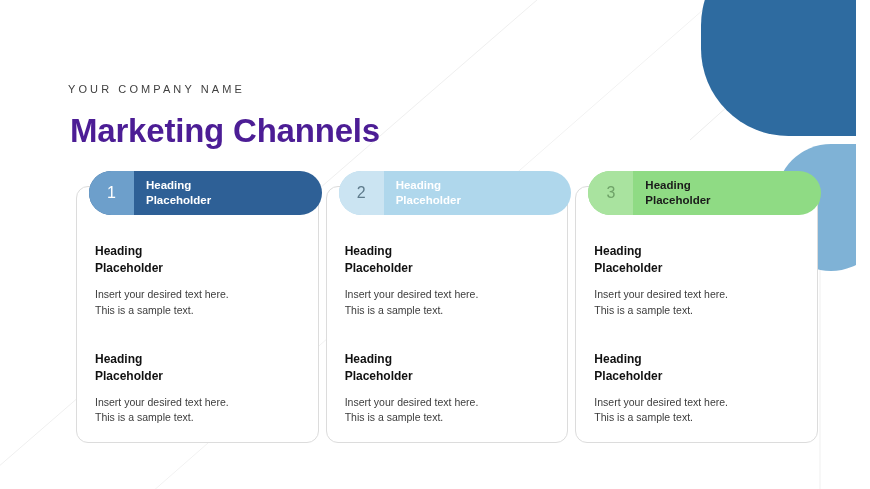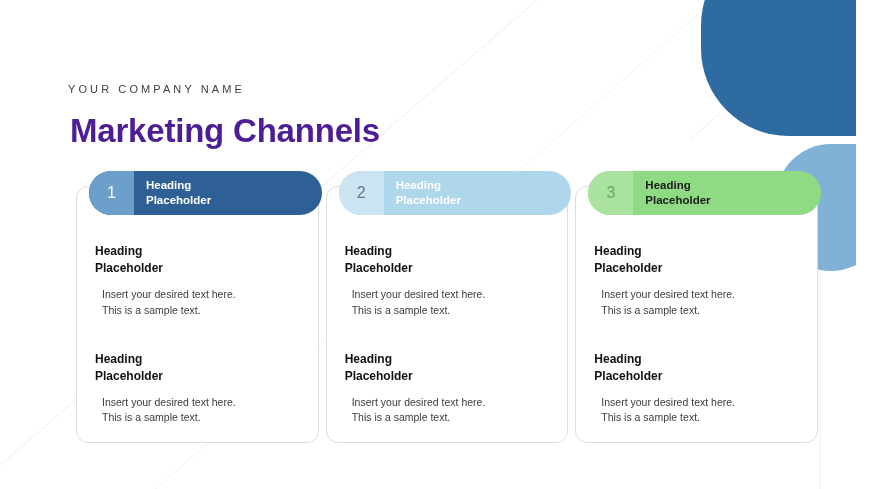--- a/index.html
+++ b/index.html
@@ -151,21 +151,21 @@
     color: #111111;
     line-height: 1.43;
     white-space: pre-line;
     margin: 0 0 10px 0;
   }
   .block-body {
     font-size: 10.5px;
     color: #3C3C3C;
     line-height: 1.45;
     white-space: pre-line;
-    margin: 7px;
+    margin: 0;
   }
   .block-1 .block-heading { padding-top: 12px; }
   .block-2 .block-heading { padding-top: 17px; }
 </style>
 </head>
 <body>
 
 <div id="slide">
 
   <svg class="deco-lines" width="870" height="489" viewBox="0 0 870 489">

